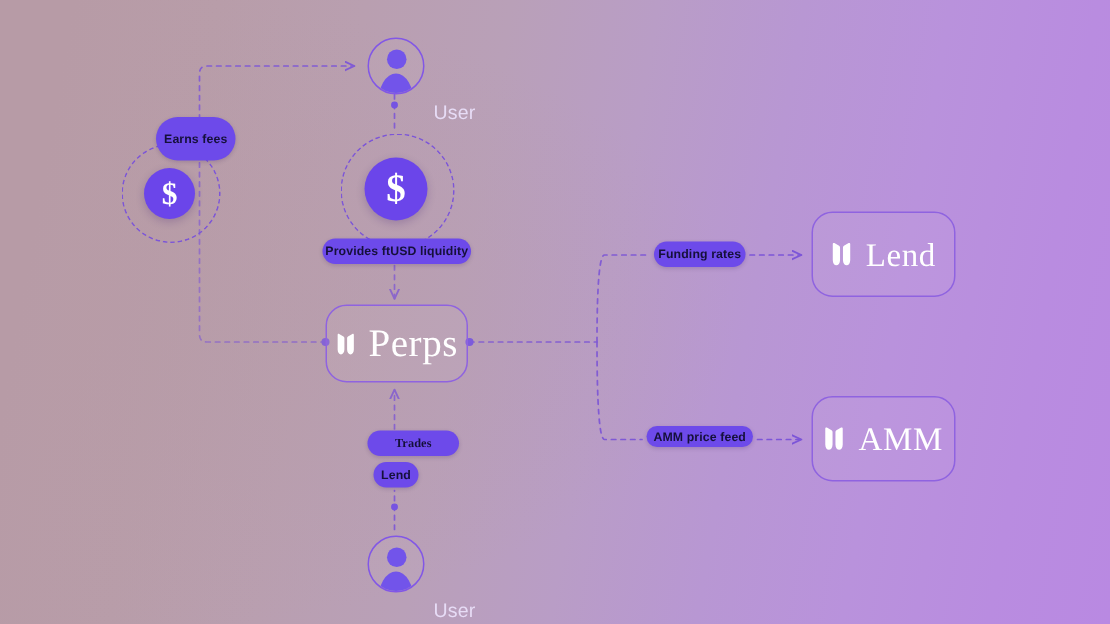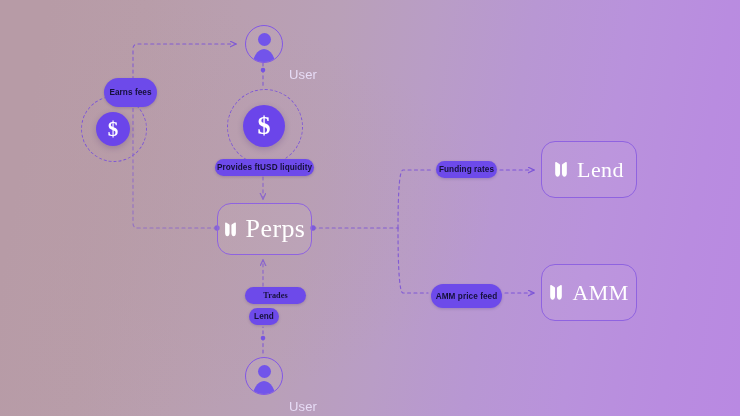--- a/index.html
+++ b/index.html
@@ -222,15 +222,15 @@
   <div class="pill" style="left:104px; top:78px; width:53px; height:29px;">Earns fees</div>
 
   <div class="pill" style="left:215px; top:159px; width:99px; height:17px;">Provides ftUSD liquidity</div>
 
   <div class="pill" style="left:245px; top:287px; width:61px; height:17px;font-family:Liberation Serif, serif;">Trades</div>
 
   <div class="pill" style="left:249px; top:308px; width:30px; height:17px;">Lend</div>
 
   <div class="pill" style="left:436px; top:161px; width:61px; height:17px;">Funding rates</div>
 
-  <div class="pill" style="left:431px; top:284px; width:71px; height:24px;">AMM price feed</div>
+  <div class="pill" style="left:431px; top:284px; width:71px; height:14px;">AMM price feed</div>
 
 </div>
 
 </body></html>

